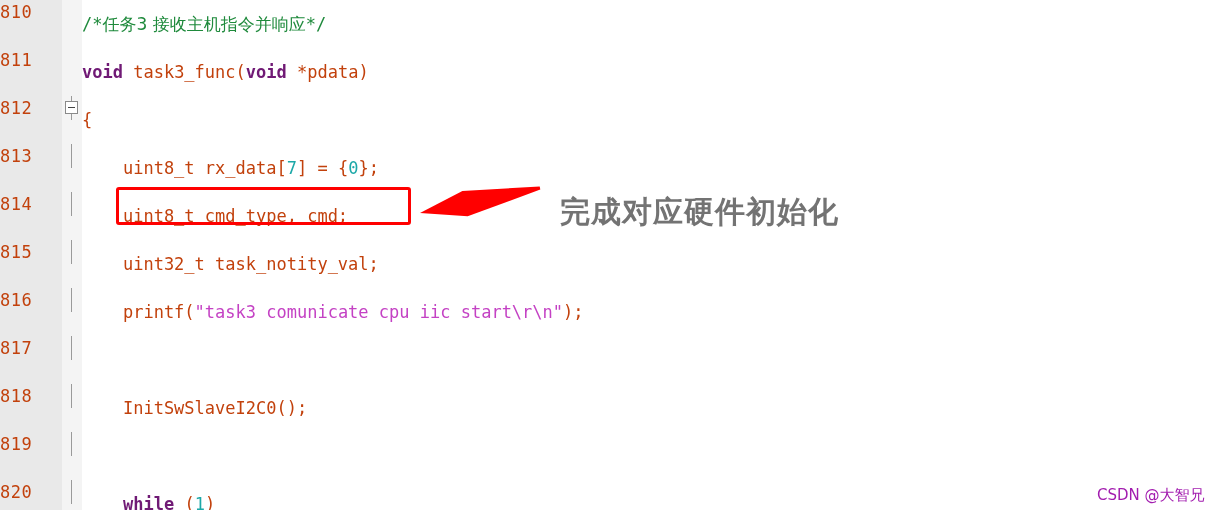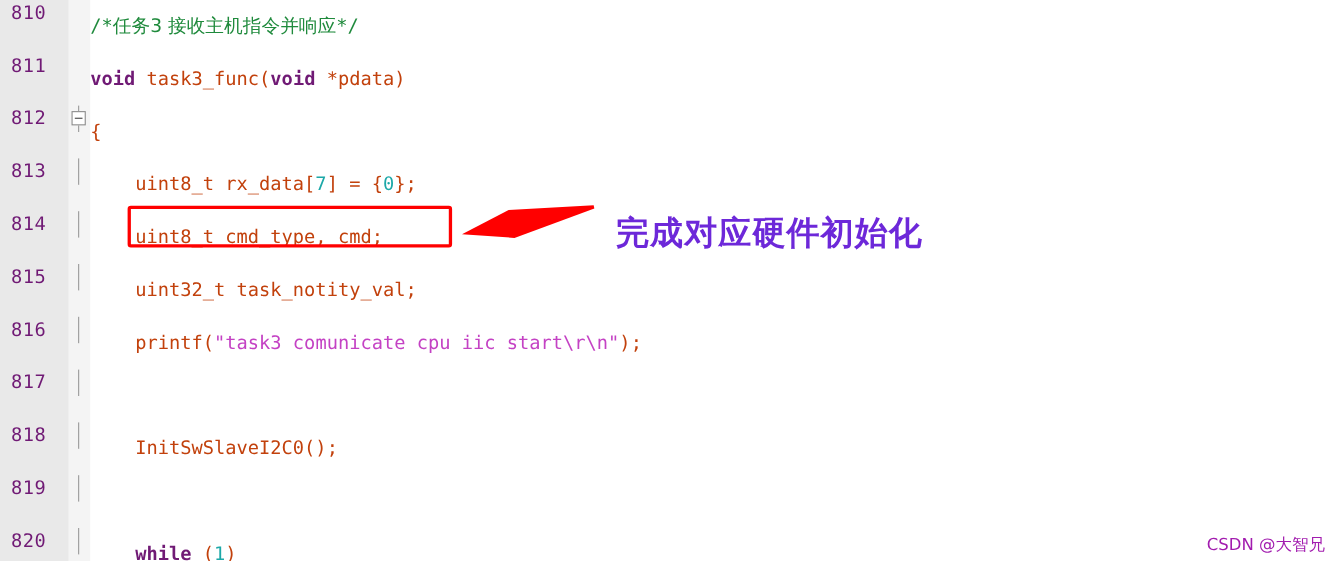--- a/index.html
+++ b/index.html
@@ -30,23 +30,23 @@
     position:absolute;left:0;top:0;width:1222px;
   }
   .row{
     position:relative;
     height:24px;
     line-height:24px;
     white-space:pre;
   }
   .lineno{
     position:absolute;left:0;top:0;width:52px;
-    text-align:center;
+    text-align:left;
     font-size:17px;
-    color:#701a75;
+    color:#c2410c;
     letter-spacing:0.5px;
   }
   .foldcell{
     position:absolute;left:62px;top:0;width:20px;height:24px;
   }
   .fold-line{
     position:absolute;left:9px;top:0;width:1px;height:24px;
     background:#9a9a9a;
   }
   .fold-box{
@@ -123,15 +123,15 @@
       <div class="row" style="top: 240px;"><div class="lineno">820</div><div class="foldcell"><div class="fold-line"></div></div><div class="codetext"><span class="plain">    </span><span class="kw">while</span><span class="plain"> (</span><span class="num">1</span><span class="plain">)</span></div></div>
     </div>
 </div>
 
 <div class="ann-box" id="ann-box" style="left: 116px; top: 187px; width: 295px; height: 38px; border-color: rgb(255, 0, 0);"></div>
 
 <svg class="ann-arrow" id="ann-arrow" width="1222" height="510" style="left:0;top:0;">
   <polygon id="arrow-poly" fill="#ff0000" points="420.0,213.0 467.7,216.3 540.3,189.5 539.7,186.5 462.4,190.9"></polygon>
 </svg>
 
-<div class="ann-text" id="ann-text" style="left: 560px; top: 192px; color: #6d28d9;">完成对应硬件初始化</div>
+<div class="ann-text" id="ann-text" style="left: 560px; top: 192px; color: #737373;">完成对应硬件初始化</div>
 
 <div class="watermark" id="watermark" style="left: 1097px; top: 486px; color: #a21caf;">CSDN @大智兄</div>
 
 </body></html>

